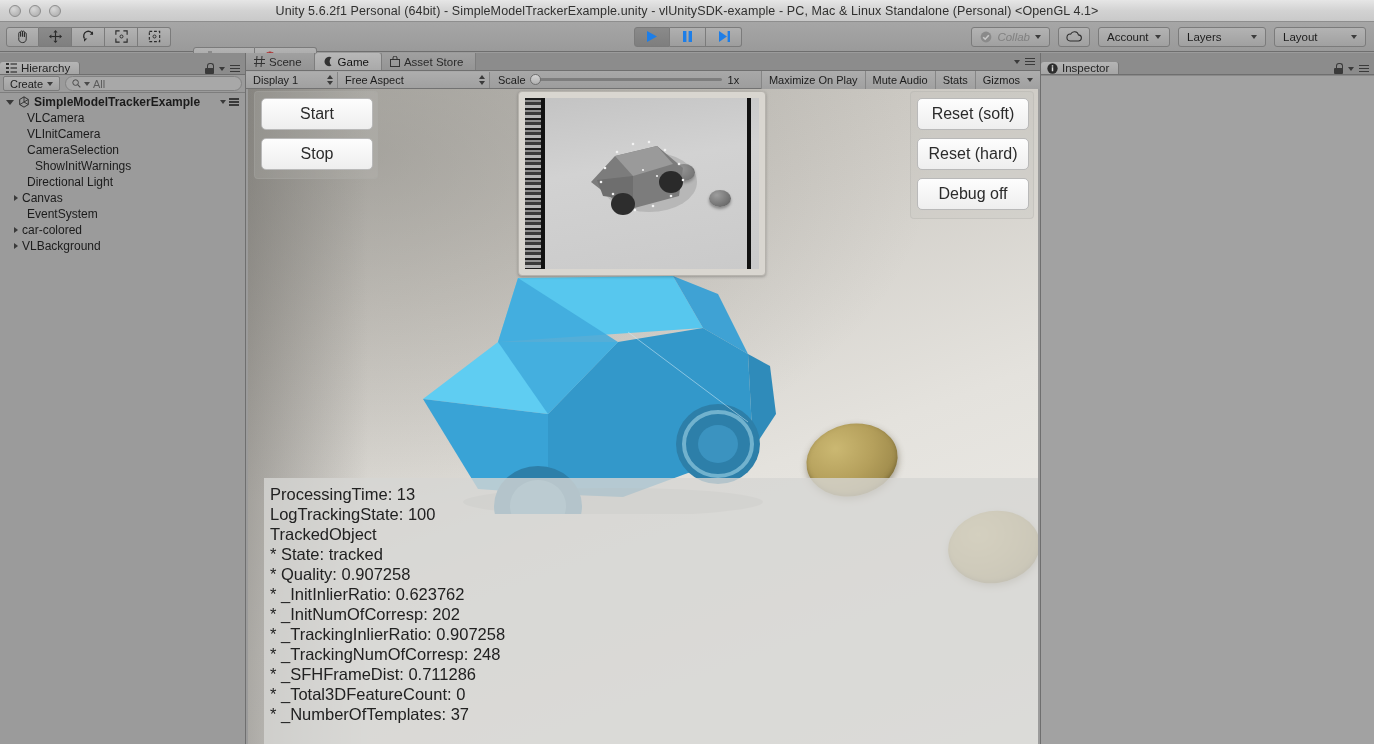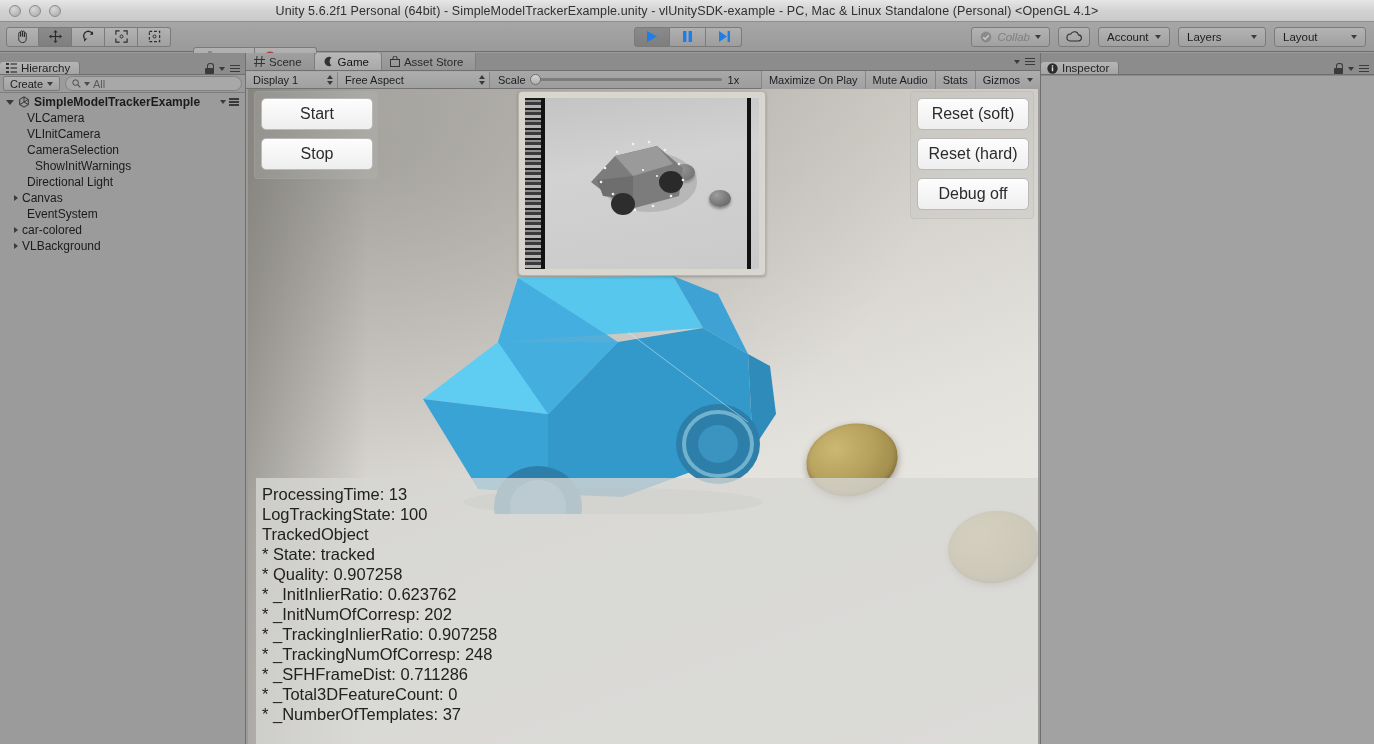--- a/index.html
+++ b/index.html
@@ -235,21 +235,21 @@
     width: 112px; height: 32px; margin-bottom: 8px;
     background: linear-gradient(to bottom, #fdfdfd, #eeeeee);
     border: 1px solid #b9b9b9; border-radius: 5px;
     display: flex; align-items: center; justify-content: center;
     font-size: 16px; color: #2b2b2b;
   }
   .ubtn:last-child { margin-bottom: 0; }
 
   
   .debug-text {
-    position: absolute; left: 8px; bottom: 0; width: 790px; height: 266px;
+    position: absolute; left: 16px; bottom: 0; width: 790px; height: 266px;
     background: rgba(214,214,211,0.80);
     padding: 6px 0 4px 6px;
     font-size: 16.5px; line-height: 20px; color: #212121; margin-top: 9px;
   }
   .debug-text div { white-space: pre; }
 
   
   .inspector {
     position: absolute; left: 1040px; top: 53px; width: 334px; height: 691px;
     background: #9b9b9b; border-left: 1px solid #6f6f6f;

